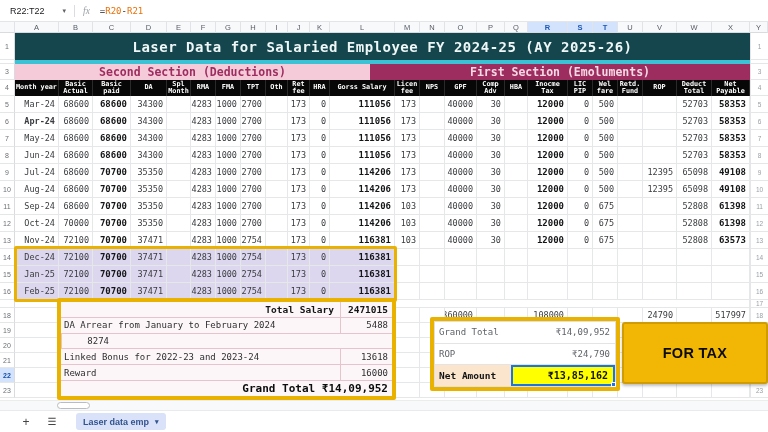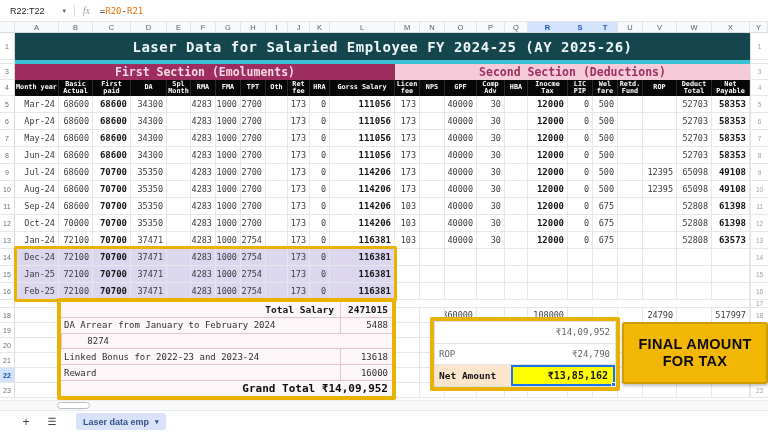--- a/index.html
+++ b/index.html
@@ -136,29 +136,29 @@
           <div class="title-cell" style="flex: 0 0 735px; background: rgb(21, 70, 77);">Laser Data for Salaried Employee FY 2024-25 (AY 2025-26)</div>
           <div class="ynum">1</div>
         </div>
         <div class="band" style="top: 38px; height: 4px;">
           <div class="gut"></div>
           <div class="" style="flex: 0 0 735px; background: rgb(59, 195, 213);"></div>
           <div class="ynum"></div>
         </div>
         <div class="band" style="top: 42px; height: 16px;">
           <div class="gut">3</div>
+          <div class="sec-cell" style="flex: 0 0 355px; background: rgb(245, 203, 217); color: rgb(158, 45, 95);">Second Section (Deductions)</div>
           <div class="sec-cell" style="flex: 0 0 380px; background: rgb(158, 45, 95); color: rgb(246, 217, 228);">First Section (Emoluments)</div>
-          <div class="sec-cell" style="flex: 0 0 355px; background: rgb(245, 203, 217); color: rgb(158, 45, 95);">Second Section (Deductions)</div>
           <div class="ynum">3</div>
         </div>
         <div class="band" style="top: 58px; height: 16px;">
           <div class="gut">4</div>
           <div class="hc" style="flex: 0 0 44px;">Month year</div>
           <div class="hc" style="flex: 0 0 34px;">Basic Actual</div>
-          <div class="hc" style="flex: 0 0 38px;">First paid</div>
+          <div class="hc" style="flex: 0 0 38px;">Basic paid</div>
           <div class="hc" style="flex: 0 0 36px;">DA</div>
           <div class="hc" style="flex: 0 0 24px;">Spl Month</div>
           <div class="hc" style="flex: 0 0 25px;">RMA</div>
           <div class="hc" style="flex: 0 0 25px;">FMA</div>
           <div class="hc" style="flex: 0 0 25px;">TPT</div>
           <div class="hc" style="flex: 0 0 22px;">Oth</div>
           <div class="hc" style="flex: 0 0 22px;">Ret fee</div>
           <div class="hc" style="flex: 0 0 20px;">HRA</div>
           <div class="hc" style="flex: 0 0 65px;">Gorss Salary</div>
           <div class="hc" style="flex: 0 0 25px;">Licen fee</div>
@@ -198,21 +198,21 @@
           <div class="c" style="flex: 0 0 25px;">0</div>
           <div class="c" style="flex: 0 0 25px;">500</div>
           <div class="c" style="flex: 0 0 25px;"></div>
           <div class="c" style="flex: 0 0 34px;"></div>
           <div class="c" style="flex: 0 0 35px;">52703</div>
           <div class="c bold" style="flex: 0 0 38px;">58353</div>
           <div class="ynum">5</div>
         </div>
         <div class="band" style="top: 91px; height: 17px;">
           <div class="gut">6</div>
-          <div class="c" style="flex: 0 0 44px;">Apr-24</div>
+          <div class="c" style="flex: 0 0 44px; font-weight: bold;">Apr-24</div>
           <div class="c" style="flex: 0 0 34px;">68600</div>
           <div class="c bold" style="flex: 0 0 38px;">68600</div>
           <div class="c" style="flex: 0 0 36px;">34300</div>
           <div class="c" style="flex: 0 0 24px;"></div>
           <div class="c" style="flex: 0 0 25px;">4283</div>
           <div class="c" style="flex: 0 0 25px;">1000</div>
           <div class="c" style="flex: 0 0 25px;">2700</div>
           <div class="c" style="flex: 0 0 22px;"></div>
           <div class="c" style="flex: 0 0 22px;">173</div>
           <div class="c" style="flex: 0 0 20px;">0</div>
@@ -394,21 +394,21 @@
           <div class="c" style="flex: 0 0 25px;">0</div>
           <div class="c" style="flex: 0 0 25px;">675</div>
           <div class="c" style="flex: 0 0 25px;"></div>
           <div class="c" style="flex: 0 0 34px;"></div>
           <div class="c" style="flex: 0 0 35px;">52808</div>
           <div class="c bold" style="flex: 0 0 38px;">61398</div>
           <div class="ynum">12</div>
         </div>
         <div class="band" style="top: 210px; height: 17px;">
           <div class="gut">13</div>
-          <div class="c" style="flex: 0 0 44px;">Jan-24</div>
+          <div class="c" style="flex: 0 0 44px;">Nov-24</div>
           <div class="c" style="flex: 0 0 34px;">72100</div>
           <div class="c bold" style="flex: 0 0 38px;">70700</div>
           <div class="c" style="flex: 0 0 36px;">37471</div>
           <div class="c" style="flex: 0 0 24px;"></div>
           <div class="c" style="flex: 0 0 25px;">4283</div>
           <div class="c" style="flex: 0 0 25px;">1000</div>
           <div class="c" style="flex: 0 0 25px;">2754</div>
           <div class="c" style="flex: 0 0 22px;"></div>
           <div class="c" style="flex: 0 0 22px;">173</div>
           <div class="c" style="flex: 0 0 20px;">0</div>
@@ -711,38 +711,38 @@
         </div>
         <div class="lb-row">
           <div class="lb-grand">Grand Total ₹14,09,952</div>
         </div>
       </div>
     </div>
 
     <div class="gold-box right-box">
       <div class="rb-inner">
         <div class="rb-row">
+          <div class="rb-label">Grand Total</div>
           <div class="rb-val">₹14,09,952</div>
         </div>
         <div class="rb-row">
           <div class="rb-label">ROP</div>
           <div class="rb-val">₹24,790</div>
         </div>
         <div class="rb-row net">
           <div class="rb-label">Net Amount</div>
           <div class="rb-val">
             <span>₹13,85,162</span>
             <span class="sel-handle"></span>
           </div>
         </div>
       </div>
     </div>
 
     <div class="banner">
-      <div>FINAL AMOUNT</div>
       <div>FOR TAX</div>
     </div>
   </div>
 
   <div class="scroll-strip">
     <div class="scroll-thumb"></div>
   </div>
 
   <div class="tab-bar">
     <span class="tb-icon tb-plus">+</span>

